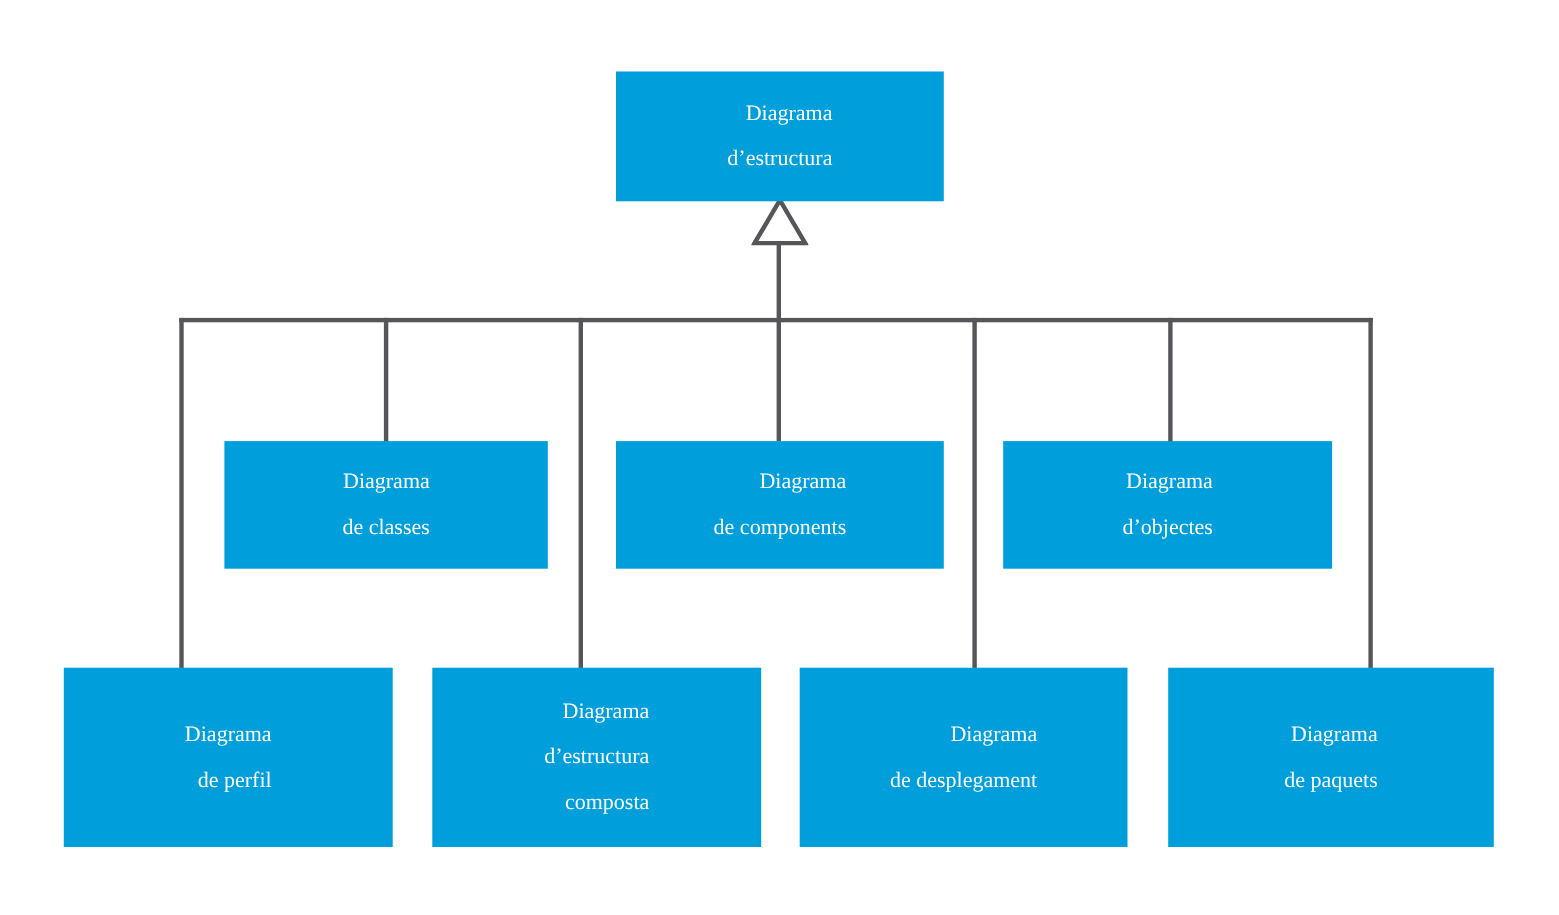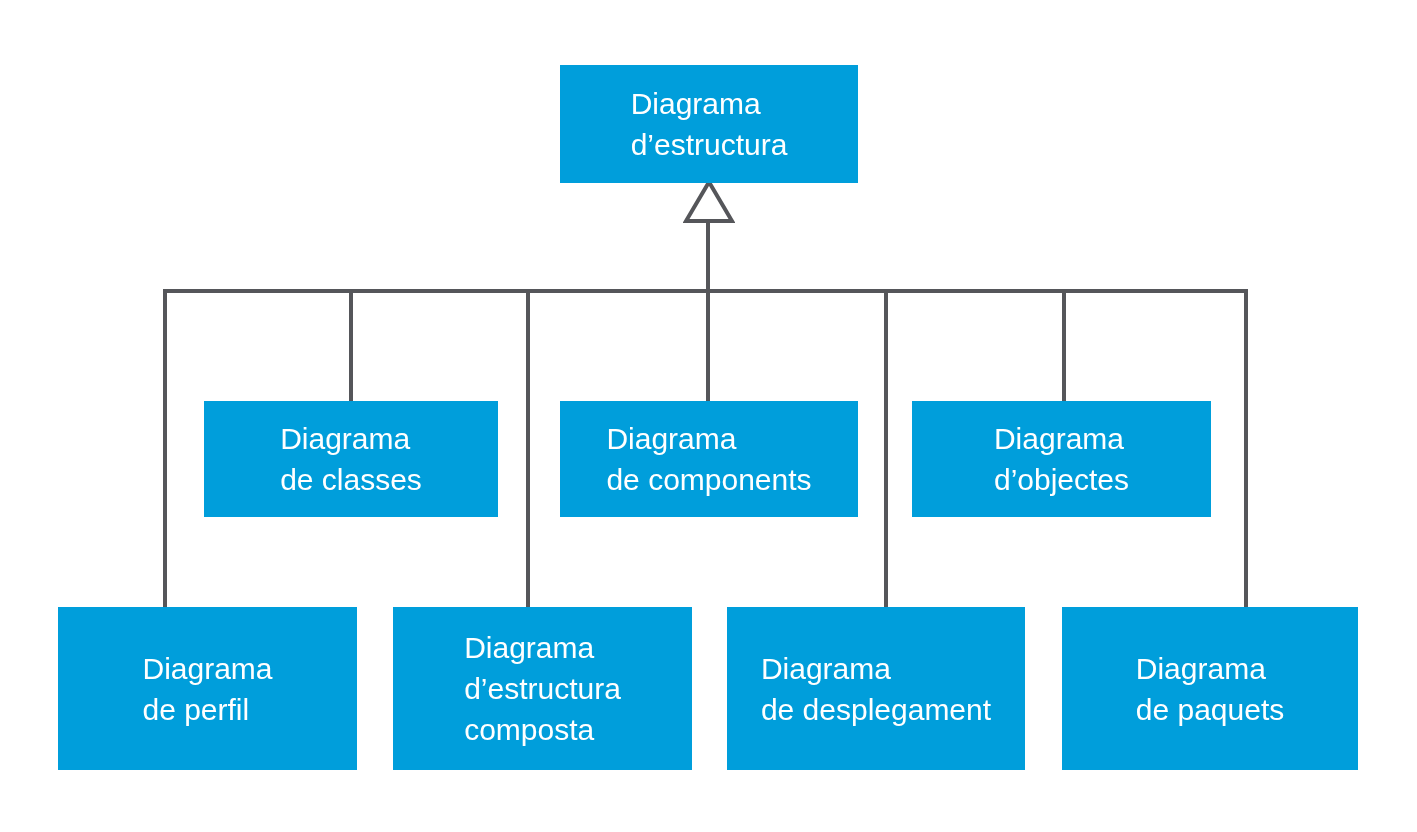--- a/index.html
+++ b/index.html
@@ -12,29 +12,30 @@
     width: 1417px;
     height: 832px;
     background: #ffffff;
     overflow: hidden;
     font-family: "Liberation Sans", sans-serif;
   }
   .node {
     position: absolute;
     background: var(--box, #009edb);
     color: var(--text, #ffffff);
-    font-size: 30px;
+    font-size: 20px;
     line-height: 41px;
     font-weight: 400;
     display: flex;
     align-items: center;
     justify-content: center;
-    text-align: left;
+    text-align: right;
     white-space: pre-line;
     box-sizing: border-box;
+    font-family: Liberation Serif, serif;
   }
   .line {
     position: absolute;
     background: var(--line, #55565a);
   }
   
   .h-trunk        { left: 163px; top: 289px; width: 1085px; height: 4px; }
   .v-root         { left: 706px; top: 220px; width: 4px; height: 181px; } 
   .v-perfil       { left: 163px; top: 289px; width: 4px; height: 320px; }
   .v-classes      { left: 349px; top: 289px; width: 4px; height: 114px; }

